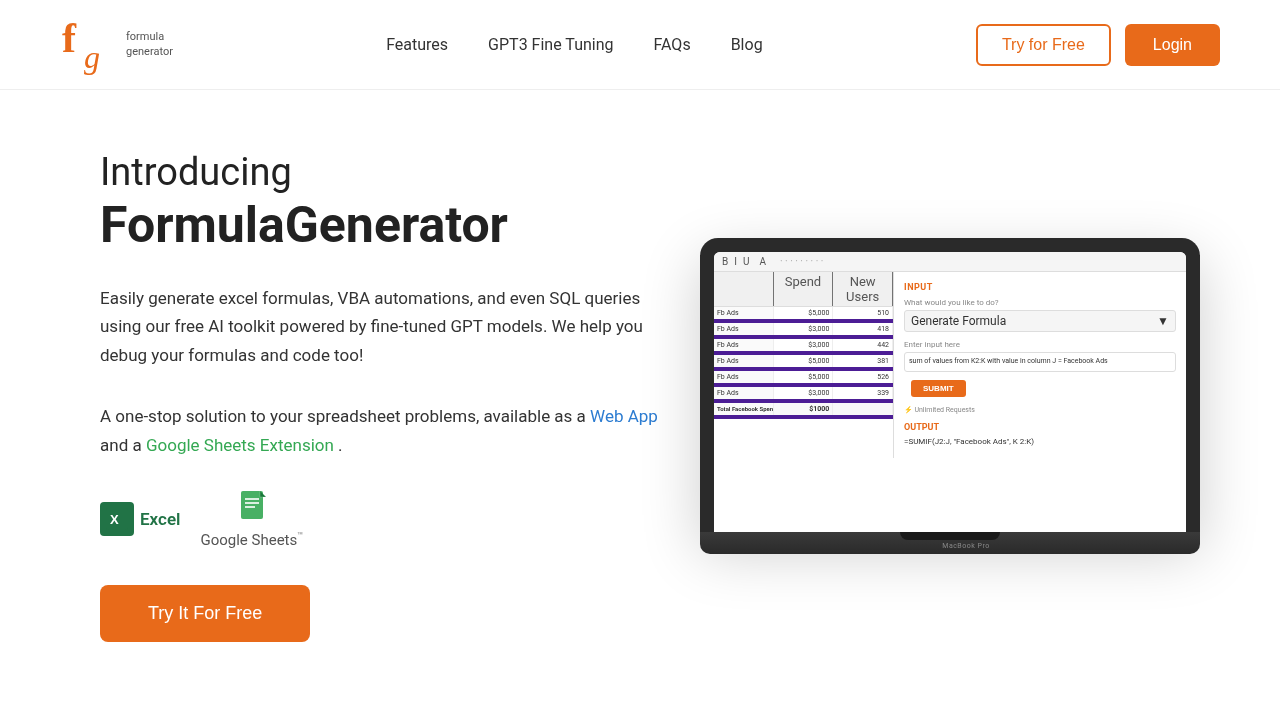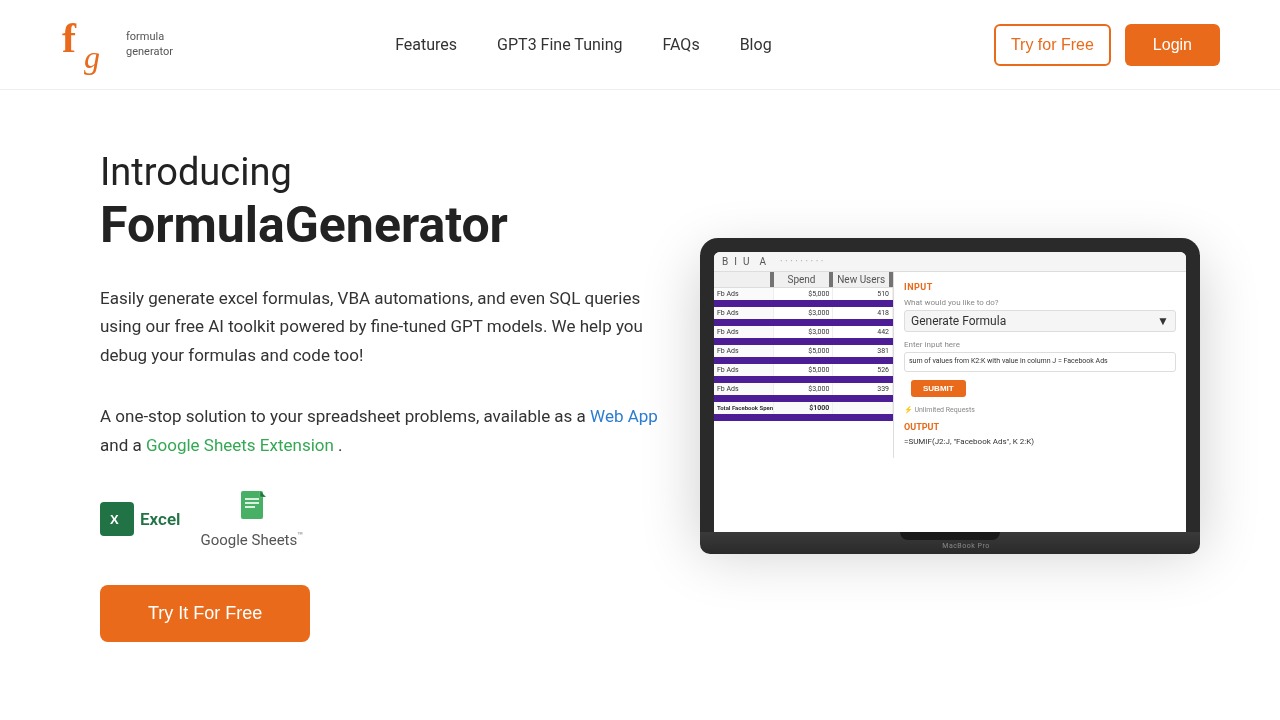--- a/index.html
+++ b/index.html
@@ -9,21 +9,21 @@
     nav {
       display: flex; align-items: center; justify-content: space-between;
       padding: 0 60px; height: 90px; border-bottom: 1px solid #eee;
     }
     .nav-logo { display: flex; align-items: center; gap: 6px; }
     .nav-links { display: flex; align-items: center; gap: 40px; }
     .nav-links a { text-decoration: none; color: #333; font-size: 16px; }
     .nav-actions { display: flex; align-items: center; gap: 14px; }
     .btn-outline {
       border: 2px solid #e86a1a; color: #e86a1a; background: transparent;
-      padding: 10px 15px; border-radius: 6px; font-size: 16px; cursor: pointer;
+      padding: 10px 24px; border-radius: 6px; font-size: 16px; cursor: pointer;
       font-weight: 500;
     }
     .btn-filled {
       background: #e86a1a; color: #fff; border: none;
       padding: 12px 28px; border-radius: 6px; font-size: 16px; cursor: pointer;
       font-weight: 500;
     }
 
     
     .hero {
@@ -74,22 +74,22 @@
     }
     .laptop-toolbar {
       background: #f5f5f5; border-bottom: 1px solid #ddd;
       padding: 4px 8px; display: flex; align-items: center; gap: 6px; font-size: 10px; color: #555;
     }
     .laptop-content { display: flex; }
     .spreadsheet-panel {
       width: 180px; border-right: 1px solid #ddd; font-size: 8px;
     }
     .ss-header { display: flex; background: #f0f0f0; border-bottom: 1px solid #ddd; }
-    .ss-col-head { flex: 1; text-align: center; padding: 2px; border-right: 4px solid #737373; color: #555; font-size: 10px; }
-    .ss-row { display: flex; border-bottom: 7px solid #4c1d95; }
+    .ss-col-head { flex: 1; text-align: center; padding: 2px; border-right: 1px solid #737373; color: #555; font-size: 13px; }
+    .ss-row { display: flex; border-bottom: 4px solid #4c1d95; }
     .ss-cell { flex: 1; padding: 2px 3px; border-right: 1px solid #eee; font-size: 7px; white-space: nowrap; overflow: hidden; }
     .ss-cell.label { color: #333; background: #fafafa; }
     .ss-cell.val { color: #333; text-align: right; }
     .ss-total { background: #f9f9f9; font-weight: 700; }
 
     .tool-panel {
       flex: 1; padding: 10px;
     }
     .tool-section-title { font-size: 9px; font-weight: 700; color: #e86a1a; text-transform: uppercase; margin-bottom: 6px; letter-spacing: 0.5px; }
     .tool-label { font-size: 8px; color: #888; margin-bottom: 3px; }

